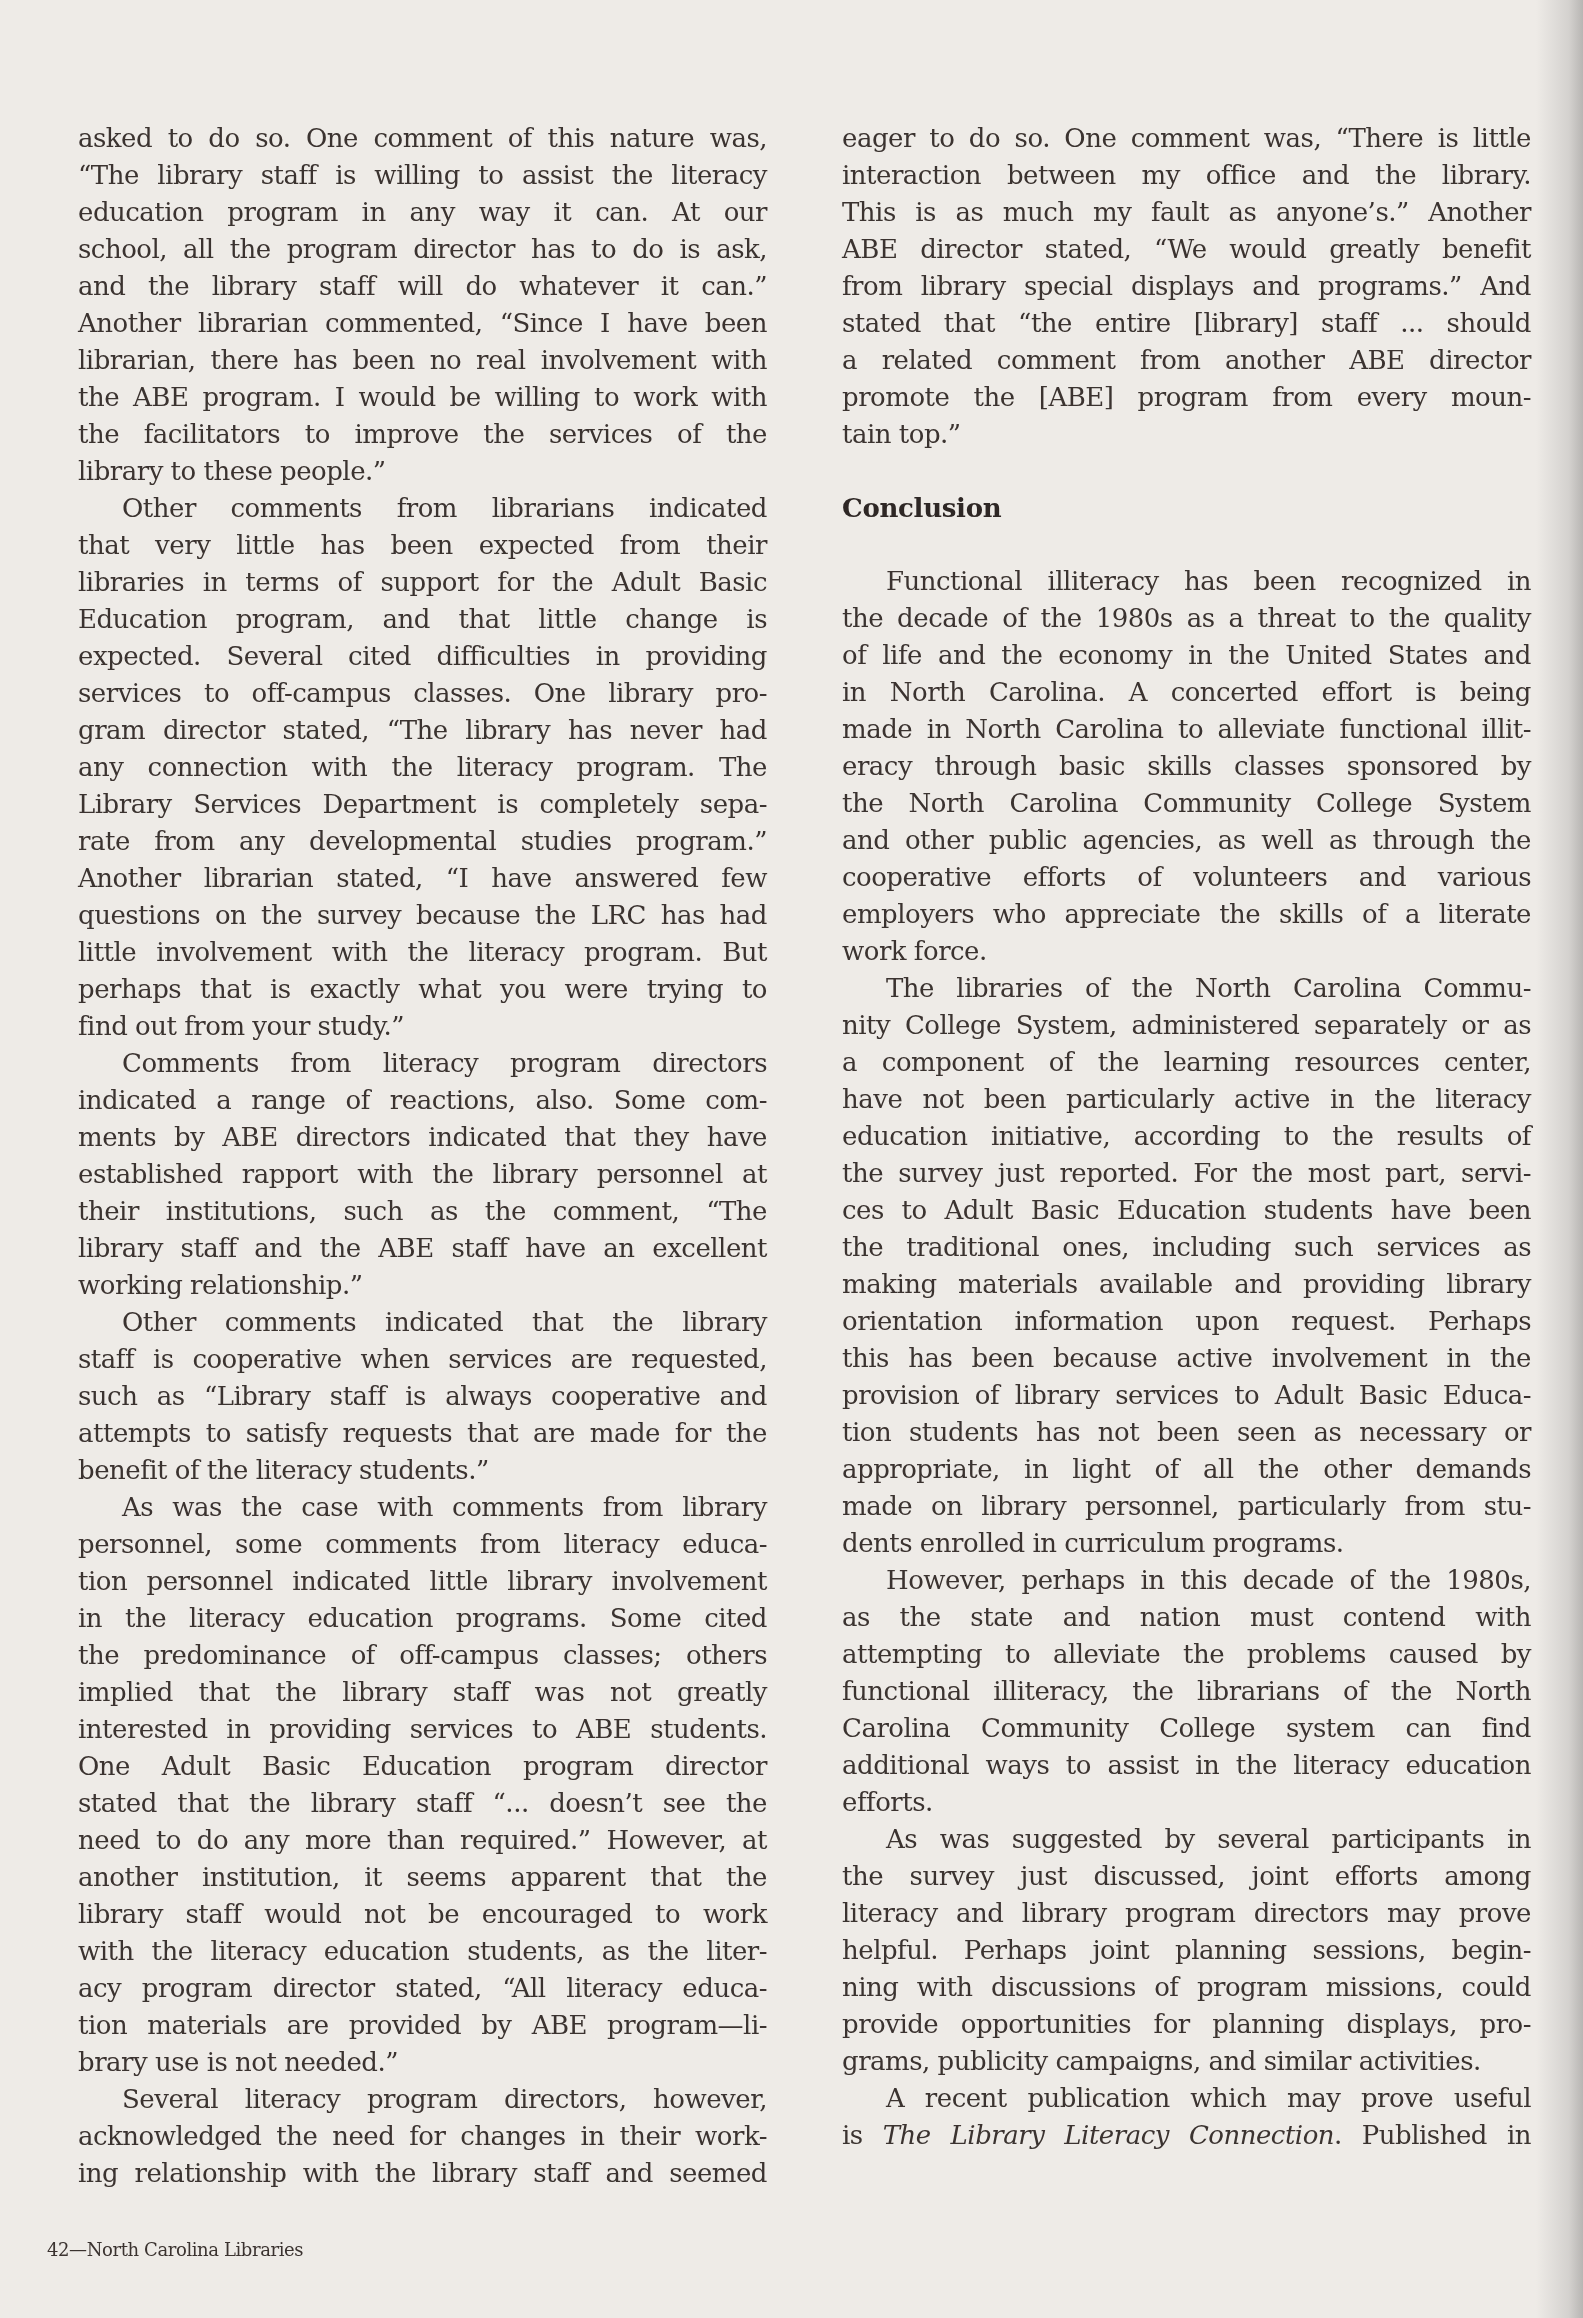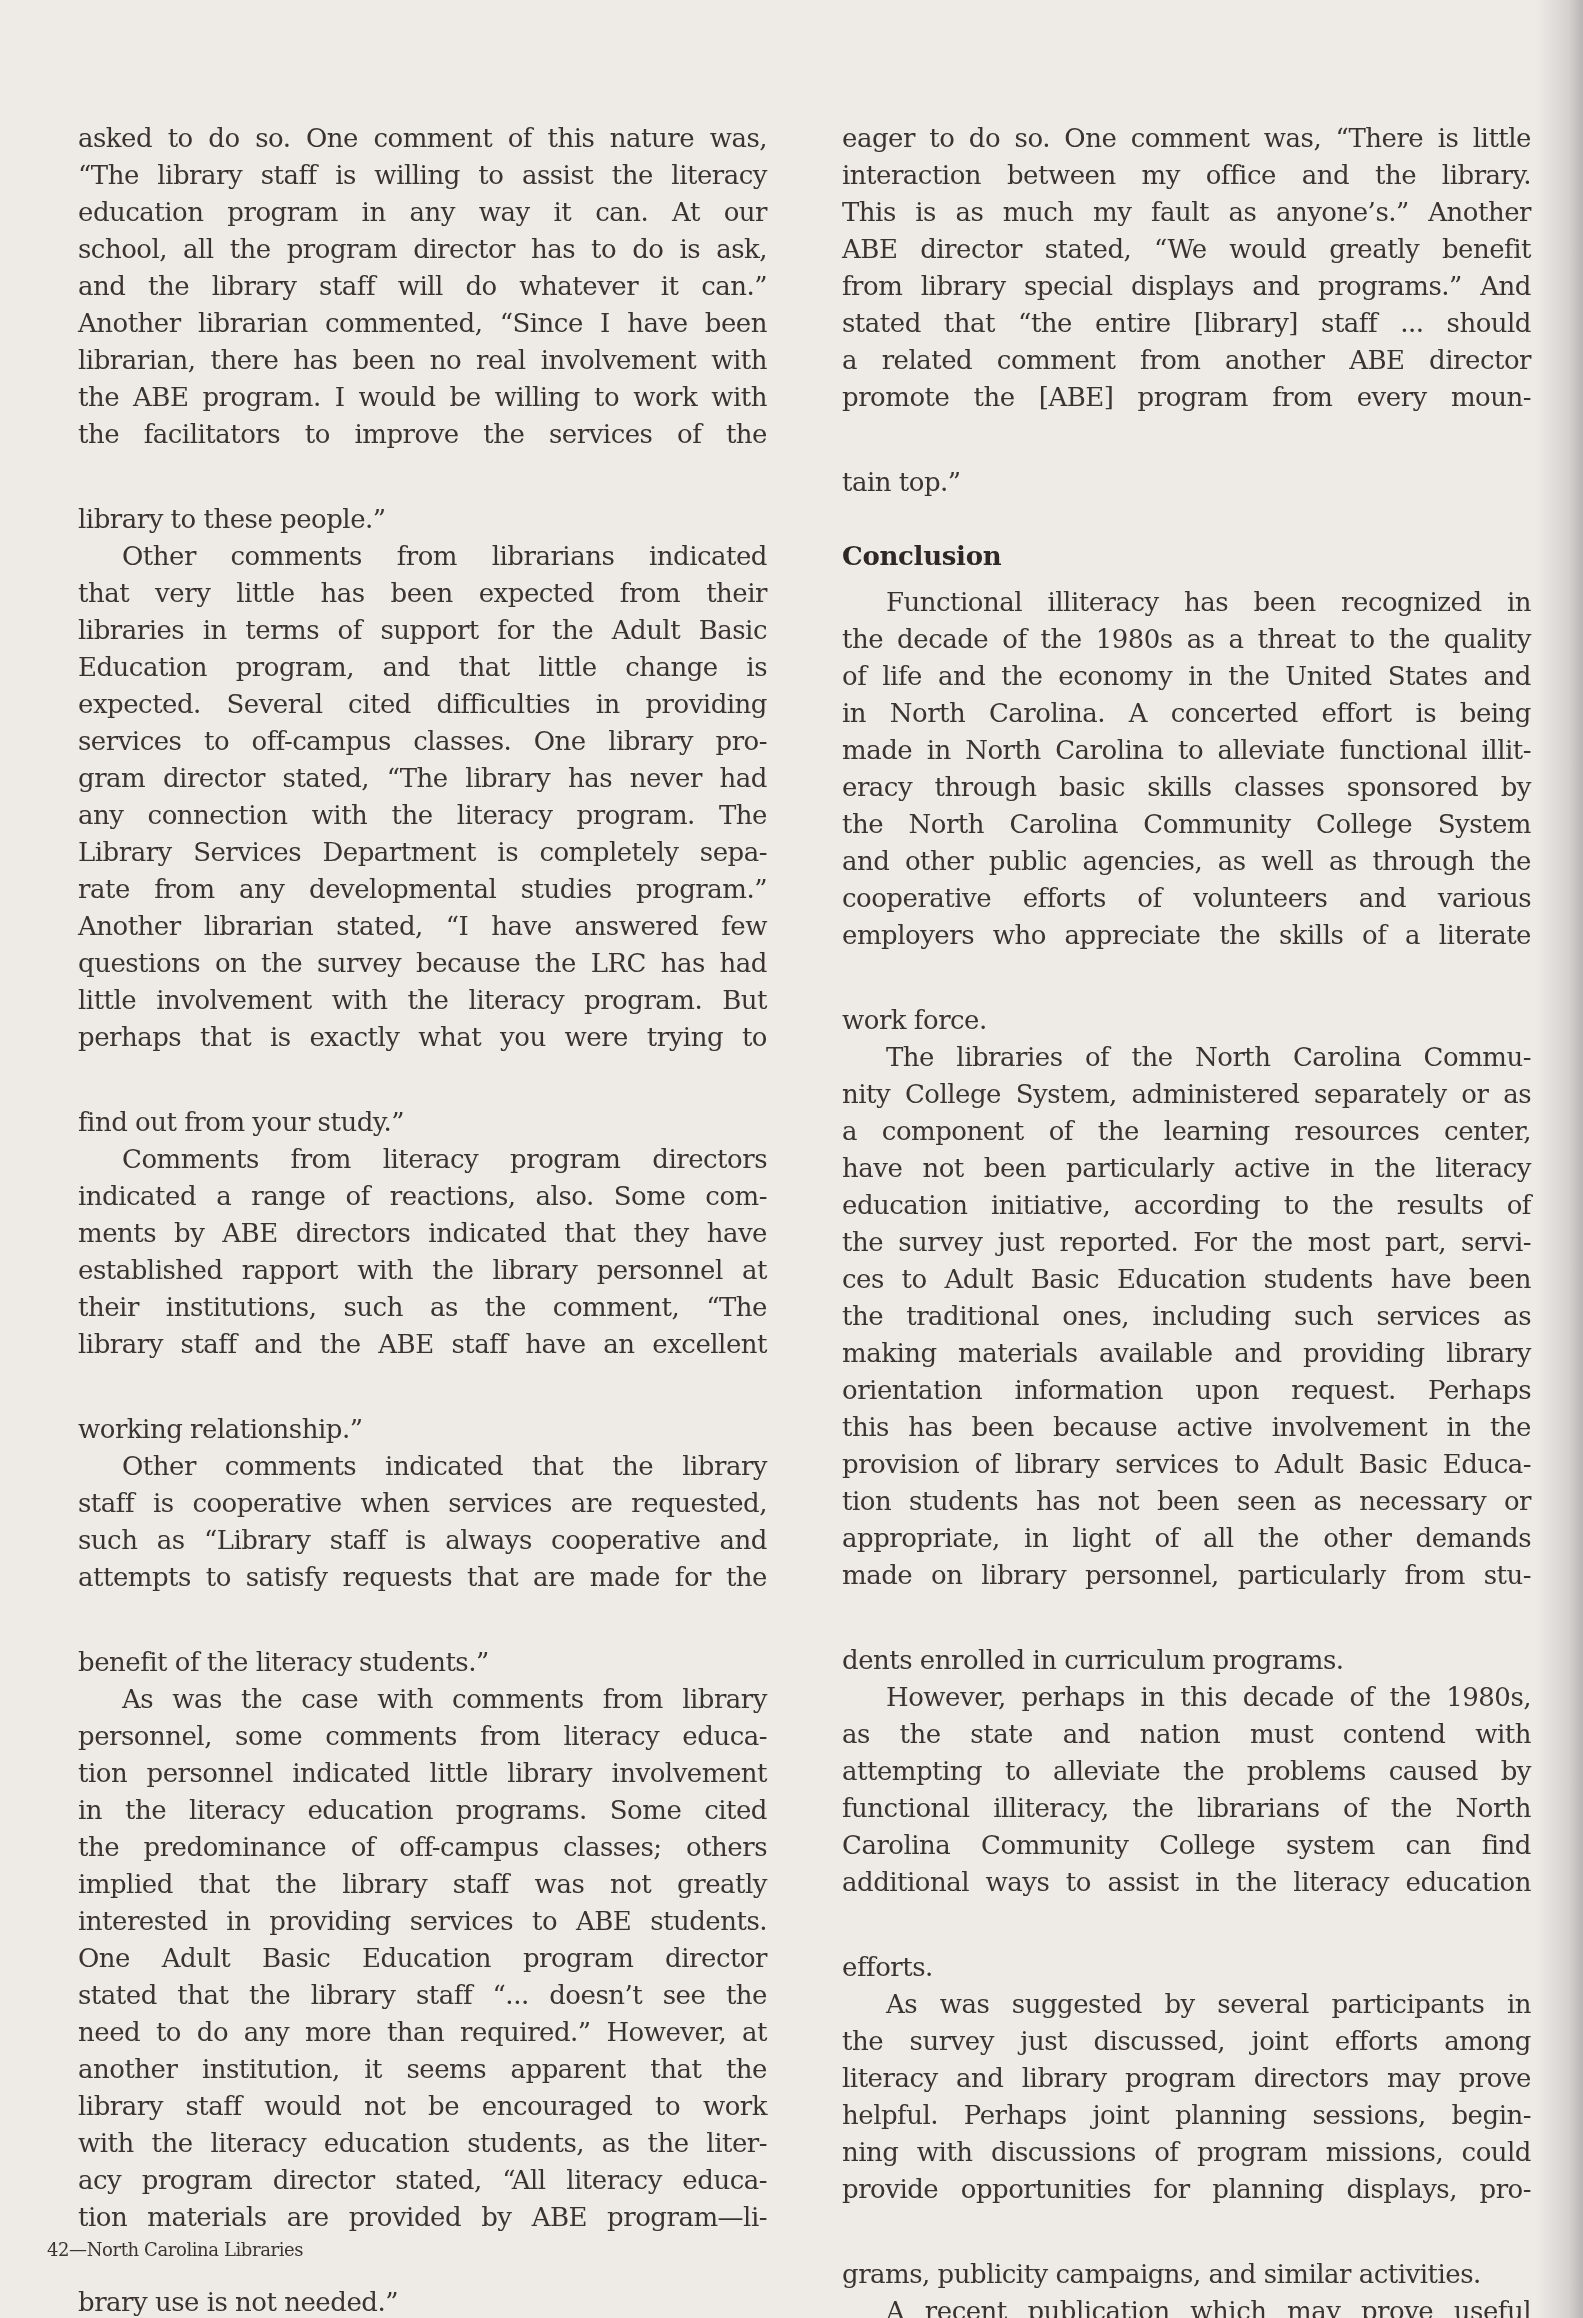--- a/index.html
+++ b/index.html
@@ -15,26 +15,26 @@
   }
   .column { position: absolute; top: 120px; }
   #col-left  { left: 78px;  width: 689px; }
   #col-right { left: 842px; width: 689px; }
   .line {
     display: block; height: 37px; line-height: 37px;
     font-size: 26px; white-space: nowrap;
     text-align: justify; text-align-last: justify;
     letter-spacing: -0.5px;
   }
-  .line.last { text-align-last: left; margin-top: 48px; }
+  .line.last { text-align-last: left; }
   .line.indent { padding-left: 44px; }
   .heading {
     display: block; height: 37px; line-height: 37px;
     font-size: 26px; font-weight: bold; letter-spacing: -0.3px;
-    color: #2e2725; margin-top: 37px; margin-bottom: 9px;
+    color: #2e2725; margin-top: 37px; margin-bottom: 36px;
   }
   .folio {
     position: absolute; left: 47px; top: 2239px;
     font-size: 18px; letter-spacing: -0.4px; white-space: nowrap;
   }
   em { font-style: italic; }
 </style>
 </head>
 <body>
 

